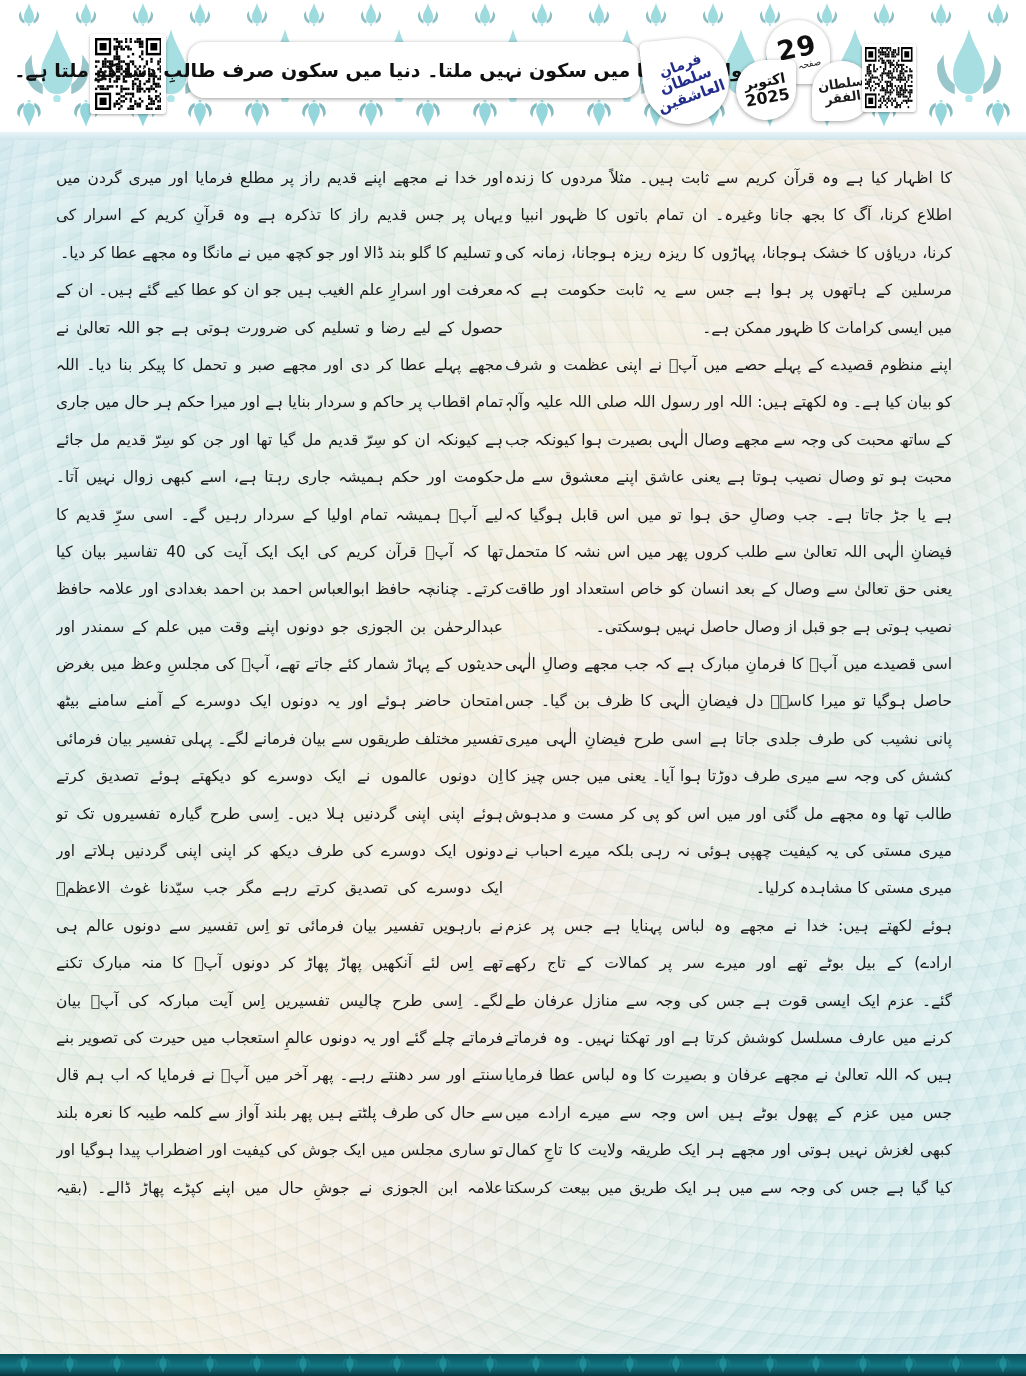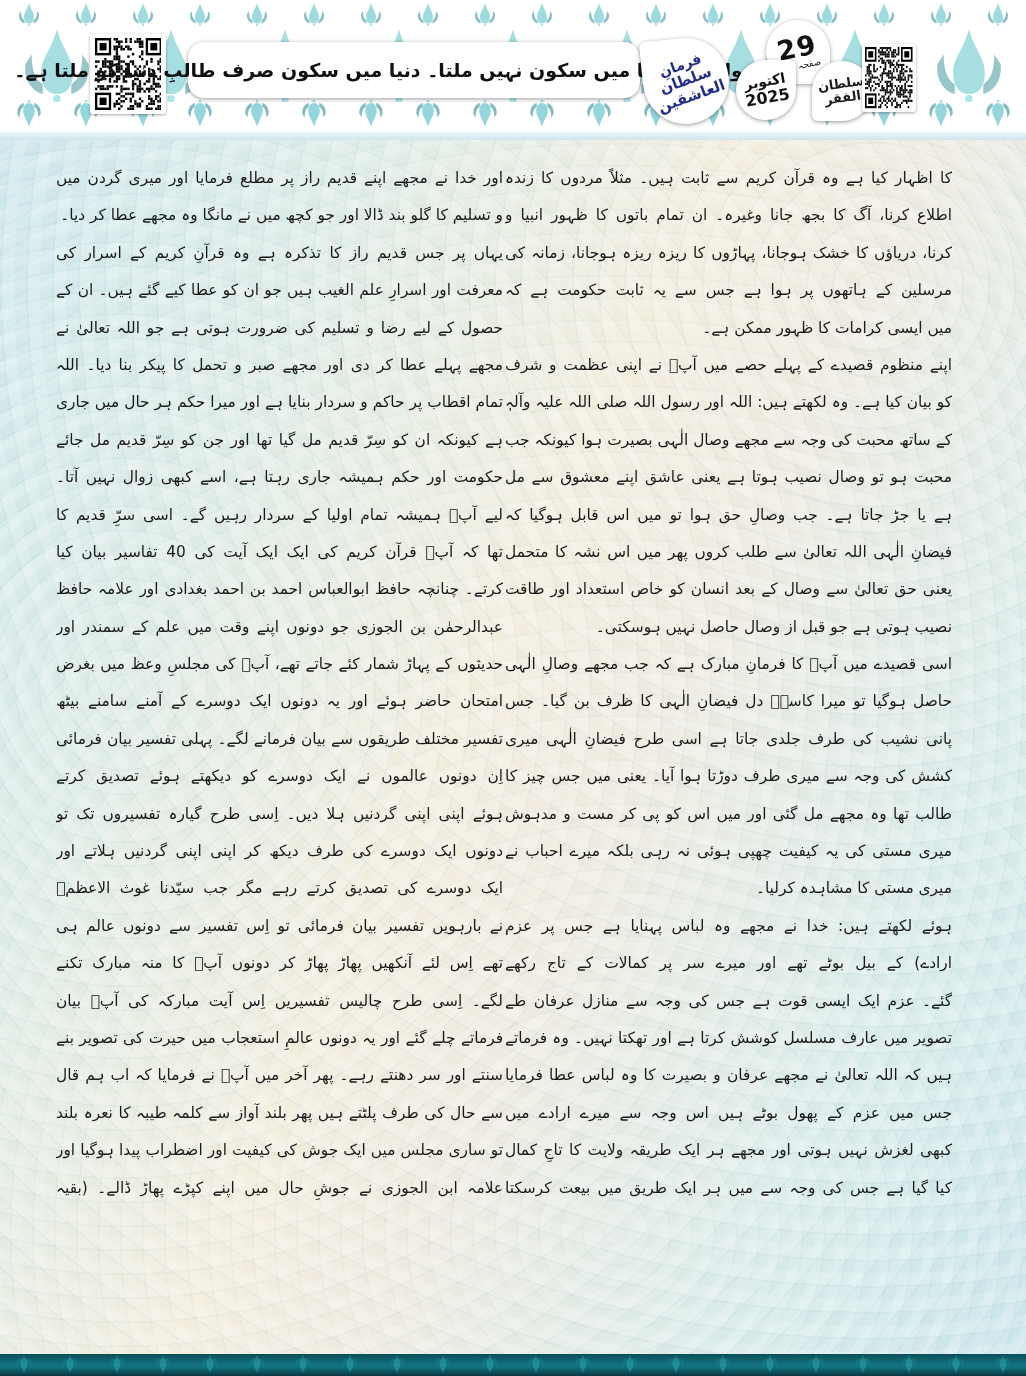--- a/index.html
+++ b/index.html
@@ -996,30 +996,30 @@
         <div class="line">اسی قصیدے میں آپؒ کا فرمانِ مبارک ہے کہ جب مجھے وصالِ الٰہی</div>
         <div class="line">حاصل ہوگیا تو میرا کاسہؑ دل فیضانِ الٰہی کا ظرف بن گیا۔ جس طرح</div>
         <div class="line">پانی نشیب کی طرف جلدی جاتا ہے اسی طرح فیضانِ الٰہی میری طبعی</div>
         <div class="line">کشش کی وجہ سے میری طرف دوڑتا ہوا آیا۔ یعنی میں جس چیز کا</div>
         <div class="line">طالب تھا وہ مجھے مل گئی اور میں اس کو پی کر مست و مدہوش ہوگیا لیکن</div>
         <div class="line">میری مستی کی یہ کیفیت چھپی ہوئی نہ رہی بلکہ میرے احباب نے بھی</div>
         <div class="line para-end">میری مستی کا مشاہدہ کرلیا۔</div>
         <div class="line">ہوئے لکھتے ہیں: خدا نے مجھے وہ لباس پہنایا ہے جس پر عزم (مستحکم</div>
         <div class="line">ارادے) کے بیل بوٹے تھے اور میرے سر پر کمالات کے تاج رکھے</div>
         <div class="line">گئے۔ عزم ایک ایسی قوت ہے جس کی وجہ سے منازل عرفان طے</div>
-        <div class="line">تصویر میں عارف مسلسل کوشش کرتا ہے اور تھکتا نہیں۔ وہ فرماتے</div>
+        <div class="line">کرنے میں عارف مسلسل کوشش کرتا ہے اور تھکتا نہیں۔ وہ فرماتے</div>
         <div class="line">ہیں کہ اللہ تعالیٰ نے مجھے عرفان و بصیرت کا وہ لباس عطا فرمایا ہے</div>
         <div class="line">جس میں عزم کے پھول بوٹے ہیں اس وجہ سے میرے ارادے میں</div>
         <div class="line">کبھی لغزش نہیں ہوتی اور مجھے ہر ایک طریقہ ولایت کا تاجِ کمال عطا</div>
         <div class="line">کیا گیا ہے جس کی وجہ سے میں ہر ایک طریق میں بیعت کرسکتا ہوں</div>
       </section>
     <section class="col second">
         <div class="line">اور خدا نے مجھے اپنے قدیم راز پر مطلع فرمایا اور میری گردن میں رضا</div>
+        <div class="line">یہاں پر جس قدیم راز کا تذکرہ ہے وہ قرآنِ کریم کے اسرار کی</div>
         <div class="line para-end">و تسلیم کا گلو بند ڈالا اور جو کچھ میں نے مانگا وہ مجھے عطا کر دیا۔</div>
-        <div class="line">یہاں پر جس قدیم راز کا تذکرہ ہے وہ قرآنِ کریم کے اسرار کی</div>
         <div class="line">معرفت اور اسرارِ علم الغیب ہیں جو ان کو عطا کیے گئے ہیں۔ ان کے</div>
         <div class="line">حصول کے لیے رضا و تسلیم کی ضرورت ہوتی ہے جو اللہ تعالیٰ نے</div>
         <div class="line">مجھے پہلے عطا کر دی اور مجھے صبر و تحمل کا پیکر بنا دیا۔ اللہ تعالیٰ نے مجھے</div>
         <div class="line">تمام اقطاب پر حاکم و سردار بنایا ہے اور میرا حکم ہر حال میں جاری</div>
         <div class="line">ہے کیونکہ ان کو سِرّ قدیم مل گیا تھا اور جن کو سِرّ قدیم مل جائے اسکی</div>
         <div class="line">حکومت اور حکم ہمیشہ جاری رہتا ہے، اسے کبھی زوال نہیں آتا۔ اسی</div>
         <div class="line">لیے آپؓ ہمیشہ تمام اولیا کے سردار رہیں گے۔ اسی سرِّ قدیم کا فیض</div>
         <div class="line">تھا کہ آپؓ قرآن کریم کی ایک ایک آیت کی 40 تفاسیر بیان کیا</div>
         <div class="line">کرتے۔ چنانچہ حافظ ابوالعباس احمد بن احمد بغدادی اور علامہ حافظ</div>
         <div class="line">عبدالرحمٰن بن الجوزی جو دونوں اپنے وقت میں علم کے سمندر اور</div>

